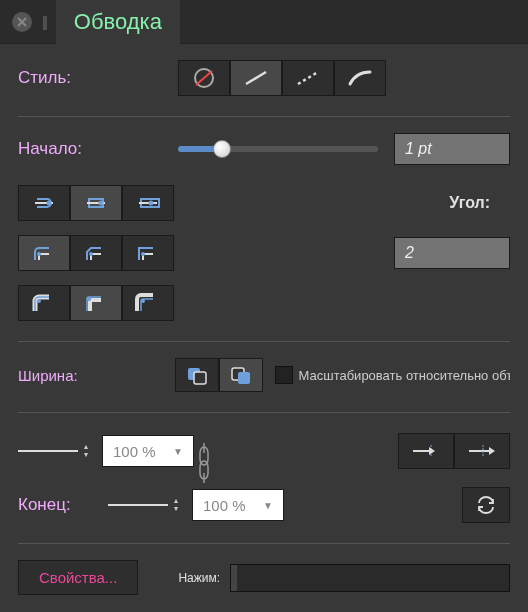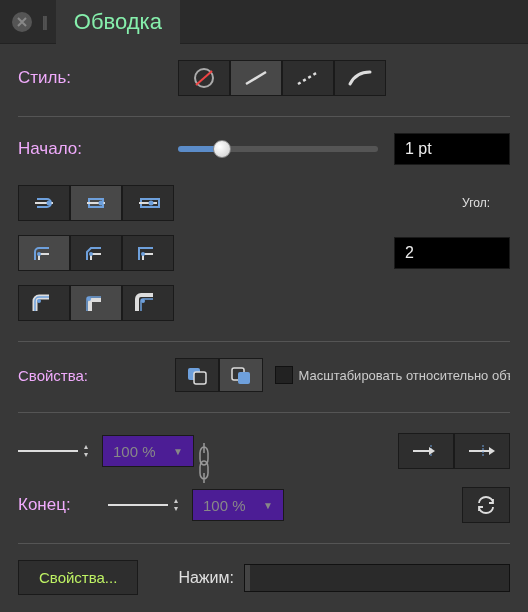--- a/index.html
+++ b/index.html
@@ -55,40 +55,41 @@
 }
 .slider-thumb {
   position:absolute; left: 22%; top: 50%;
   width: 18px; height: 18px; border-radius:50%;
   background: radial-gradient(circle at 35% 35%, #fff, #ccc);
   transform: translate(-50%,-50%);
   border:1px solid #888;
 }
 
 .textfield {
-  background: #000000; border: 1px solid #1a1a1a;
+  background: #737373; border: 1px solid #1a1a1a;
   color: #eee; padding: 6px 10px; font-size: 16px;
   height: 32px;
+  font-style: italic;
 }
 .widthfield { width: 116px; }
 .miterfield { width: 116px; }
 
-.angle-label { font-size: 12px; margin-left: auto; margin-right: 20px; }
+.angle-label { font-size: 16px; margin-left: auto; margin-right: 20px; font-weight: bold; }
 
 .dash-select {
   display:flex; align-items:center;
   width: 70px; height: 28px;
 }
 .dash-line { flex:1; height:2px; background:#ddd; }
 .stepper { display:flex; flex-direction:column; margin-left:6px; }
 .stepper span { font-size:8px; color:#ccc; line-height:8px; cursor:pointer; }
 
 .pct-select {
   display:flex; align-items:center; gap:8px;
-  background:#4c1d95; border:1px solid #1a1a1a;
+  background:#ffffff; border:1px solid #1a1a1a;
   padding: 4px 10px; height:32px; color:#888; width: 92px;
   justify-content:space-between;
 }
 .pct-select .tri { font-size:10px; }
 
 .link-chain { display:flex; align-items:center; justify-content:center; width:20px; color:#888; }
 
 .arrowbtns { display:flex; gap:0; margin-left:auto; }
 .arrowbtn {
   width: 56px; height: 36px; background:#2e2e2e; border:1px solid #1a1a1a;
@@ -99,24 +100,24 @@
   width: 48px; height: 36px; background:#2e2e2e; border:1px solid #1a1a1a;
   display:flex; align-items:center; justify-content:center; margin-left:auto;
   cursor:pointer;
 }
 
 .order-row { display:flex; align-items:center; }
 .scale-cb { width:18px; height:18px; background:#222; border:1px solid #111; margin: 0 6px 0 12px; }
 .scale-lbl { font-size:13px; color:#ccc; white-space:nowrap; overflow:hidden; }
 
 .props-btn {
-  background:#2e2e2e; border:1px solid #1a1a1a; color:#bef264;
+  background:#2e2e2e; border:1px solid #1a1a1a; color:#ec4899;
   padding: 8px 20px; font-size:15px; cursor:pointer;
 }
-.press-label { font-size:16px; margin-left: 40px; margin-right: 10px; }
+.press-label { font-size:12px; margin-left: 40px; margin-right: 10px; }
 .press-field {
   flex:1; height:28px; background:#2a2a2a; border:1px solid #111;
   background-image: linear-gradient(to right, #444 0%, #444 2%, #2a2a2a 2%);
 }
 </style>
 </head>
 <body>
 
 <div class="panel">
   <div class="tabbar">
@@ -246,21 +247,21 @@
               <path d="M8 20 v-10 a2 2 0 0 1 2-2 h10" fill="none" stroke="#6ea0dc" stroke-width="1.5"></path>
               <circle cx="10" cy="10" r="2" fill="#6ea0dc"></circle>
             </svg>
         </div>
       </div>
     </div>
 
     <hr class="sep">
 
     <div class="row order-row">
-      <div class="label sm">Свойства:</div>
+      <div class="label sm">Ширина:</div>
       <div class="btngroup">
         <div class="iconbtn" style="width:44px;height:34px">
           <svg width="24" height="20">
               <rect x="3" y="3" width="12" height="12" rx="2" fill="#6ea0dc"></rect>
               <rect x="9" y="7" width="12" height="12" rx="2" fill="#333" stroke="#ddd" stroke-width="1.5"></rect>
             </svg>
         </div>
         <div class="iconbtn active" style="width:44px;height:34px">
           <svg width="24" height="20">
               <rect x="3" y="3" width="12" height="12" rx="2" fill="#333" stroke="#ddd" stroke-width="1.5"></rect>

